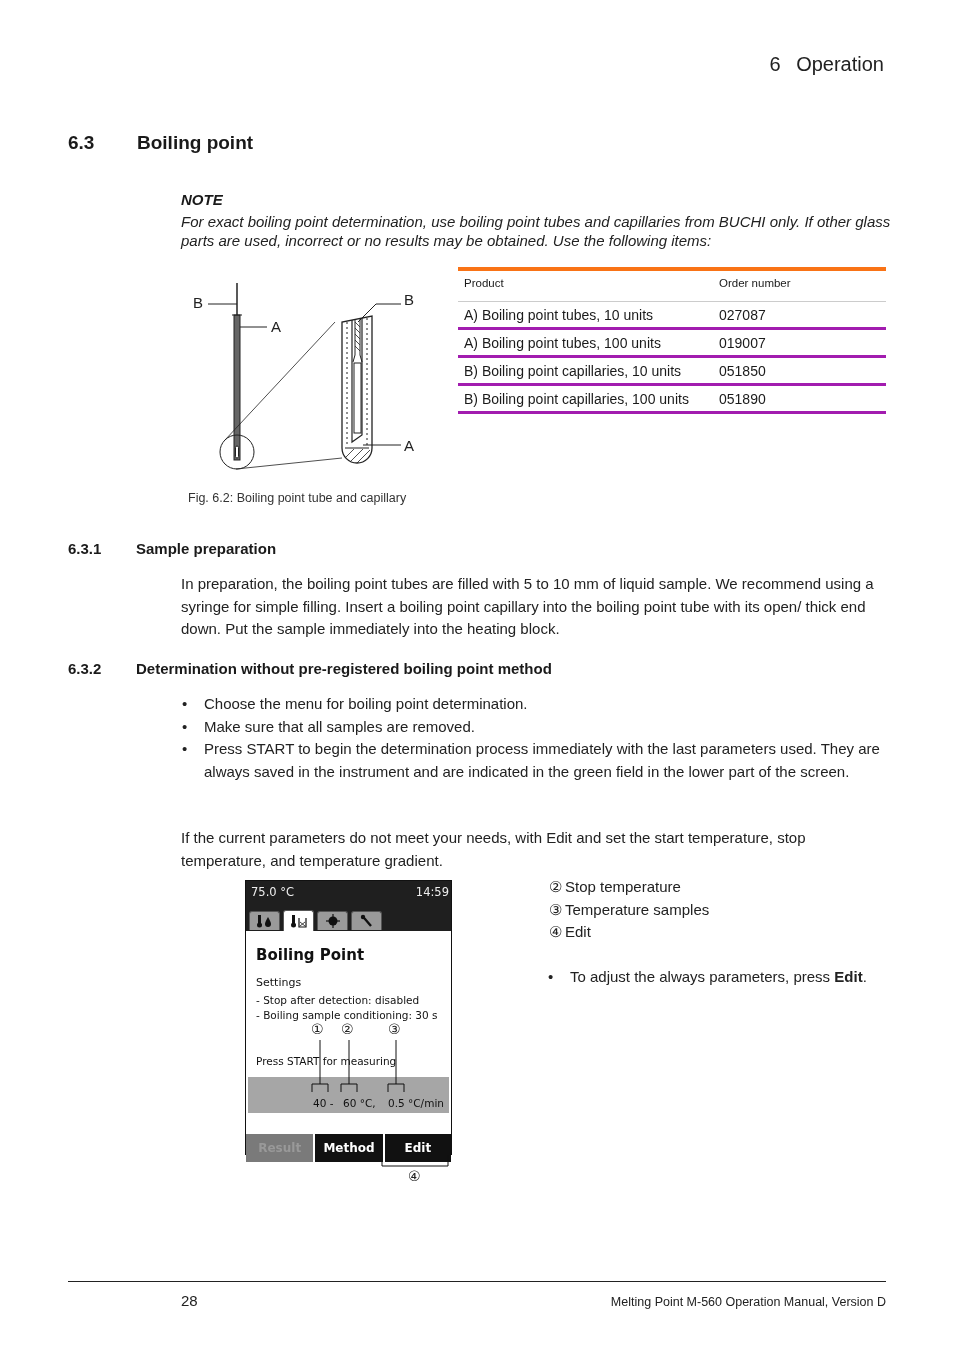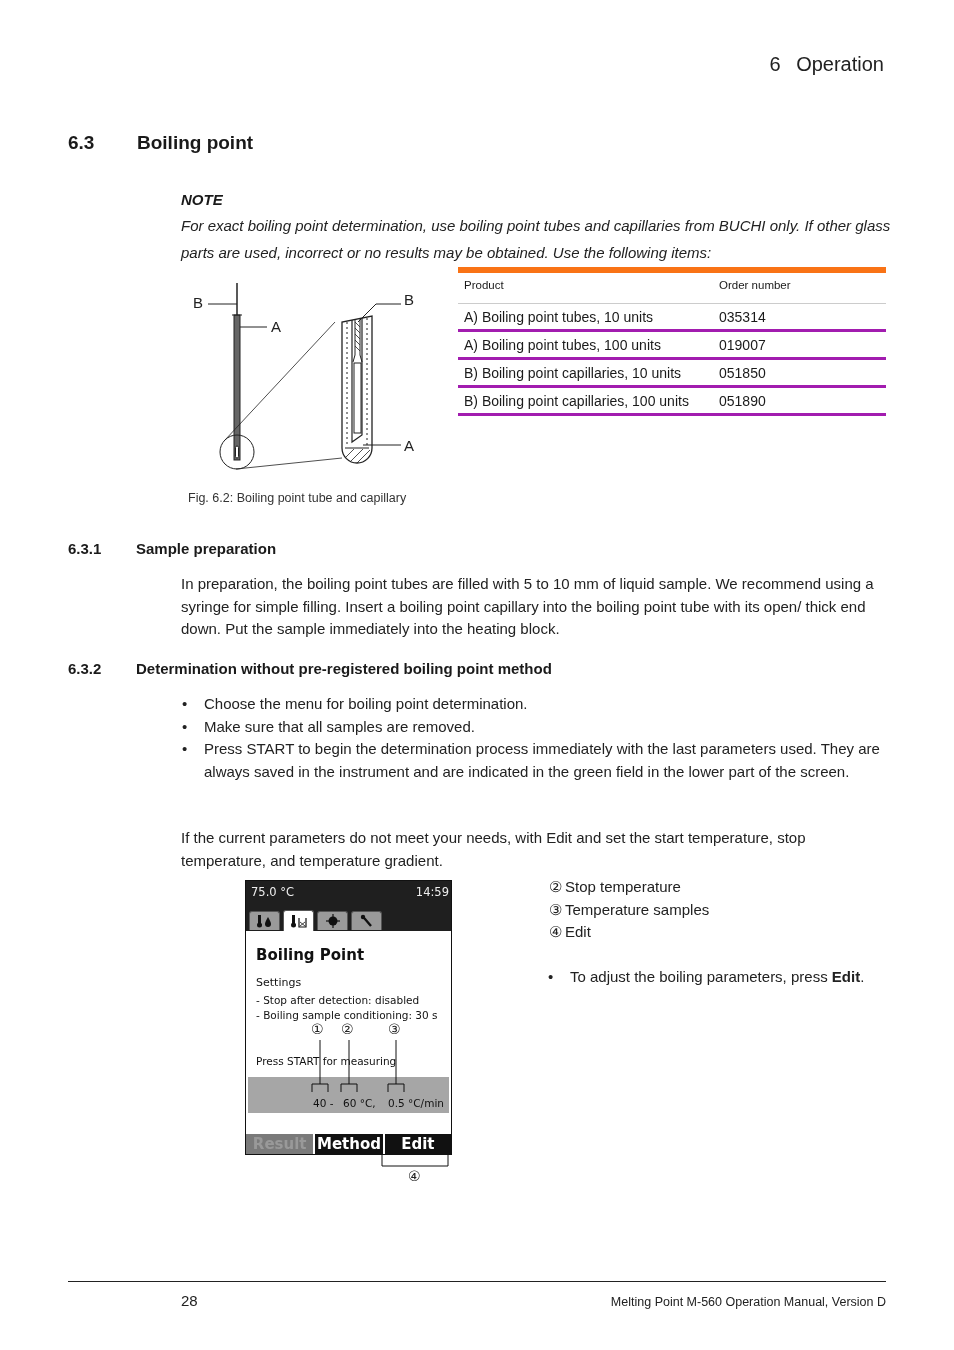--- a/index.html
+++ b/index.html
@@ -3,49 +3,49 @@
 <meta charset="utf-8">
 <style>
   html, body { margin: 0; padding: 0; background: #fff; }
   body { width: 954px; height: 1350px; position: relative; font-family: "Liberation Sans", sans-serif; color: #1a1a1a; overflow: hidden; }
   .abs { position: absolute; }
   .hdr { right: 70px; top: 53px; font-size: 20px; color: #222; }
   .hdr .num { margin-right: 10px; }
   .h1 { left: 68px; top: 132px; font-size: 19px; font-weight: bold; }
   .h1 .num { display: inline-block; width: 69px; }
   .note-title { left: 181px; top: 191px; font-size: 15px; font-weight: bold; font-style: italic; }
-  .note-text { left: 181px; top: 212px; width: 710px; font-size: 15px; font-style: italic; line-height: 27px; color: #222; }
+  .note-text { left: 181px; top: 212px; width: 710px; font-size: 15px; font-style: italic; line-height: 19px; color: #222; }
   .h2 { left: 68px; font-size: 15px; font-weight: bold; }
   .h2 .num { display: inline-block; width: 68px; }
   .body-text { left: 181px; width: 710px; font-size: 15px; line-height: 22.5px; color: #222; }
   ul.bul { list-style: none; margin: 0; padding: 0; }
   ul.bul li { position: relative; padding-left: 23px; }
   ul.bul li::before { content: "•"; position: absolute; left: 1px; top: 0; }
   table.order { left: 458px; top: 267px; width: 428px; border-collapse: collapse; font-size: 14px; font-family: "Liberation Sans", sans-serif; }
-  table.order th { font-weight: normal; font-size: 11.5px; text-align: left; padding: 4px 6px 10px 6px; height: 16px; border-top: 6px solid #f97316; border-bottom: 1px solid #ccc; }
+  table.order th { font-weight: normal; font-size: 11.5px; text-align: left; padding: 4px 6px 10px 6px; height: 16px; border-top: 4px solid #f97316; border-bottom: 1px solid #ccc; }
   table.order td { padding: 3px 6px; height: 19px; border-bottom: 3px solid #a21caf; }
   table.order .c2 { width: 161px; }
   .caption { left: 188px; top: 491px; font-size: 12.5px; color: #333; }
   .fig-svg { left: 180px; top: 270px; }
   
   .device { left: 245px; top: 880px; width: 205px; height: 273px; border: 1px solid #111; background: #fff; font-family: "DejaVu Sans", sans-serif; }
   .dev-top { height: 50px; background: #1f1f1f; color: #fff; position: relative; }
   .dev-temp { position: absolute; left: 5px; top: 4px; font-size: 11.5px; color: #eee; }
   .dev-time { position: absolute; right: 2px; top: 4px; font-size: 11.5px; color: #eee; }
   .dev-tabs { position: absolute; left: 3px; top: 30px; display: flex; gap: 3px; }
   .dev-tab { width: 29px; height: 18px; background: #9a9a9a; border: 1px solid #555; border-bottom: none; border-radius: 3px 3px 0 0; display: flex; align-items: center; justify-content: center; font-size: 11px; color: #111; }
   .dev-tab.active { background: #fff; height: 20px; margin-top: -1px; }
   .dev-title { position: absolute; left: 10px; top: 65px; font-size: 15px; font-weight: bold; color: #111; }
   .dev-settings { position: absolute; left: 10px; top: 95px; font-size: 11px; color: #111; }
   .dev-line { position: absolute; left: 10px; font-size: 10.5px; color: #111; }
   .dev-press { position: absolute; left: 10px; top: 174px; font-size: 10.5px; color: #111; }
   .dev-green { position: absolute; left: 2px; top: 196px; width: 201px; height: 36px; background: #a6a6a6; }
   .dev-vals { position: absolute; top: 216px; font-size: 10.5px; color: #111; }
   .dev-btns { position: absolute; left: 0; bottom: 0; width: 205px; height: 20px; display: flex; }
-  .dev-btn { height: 20px; display: flex; align-items: center; justify-content: center; font-size: 15px; font-weight: bold; color: #fff; background: #111; }
+  .dev-btn { height: 28px; display: flex; align-items: center; justify-content: center; font-size: 12px; font-weight: bold; color: #fff; background: #111; }
   .dev-btn.disabled { background: #7a7a7a; color: #999; }
   .callout { font-family: "DejaVu Sans", sans-serif; font-size: 14px; color: #222; }
   .legend { left: 549px; top: 876px; font-size: 15px; line-height: 22.5px; color: #222; }
   .legend .circ { display: inline-block; width: 16px; }
   .footer-line { left: 68px; top: 1281px; width: 818px; height: 1px; background: #222; }
   .footer-page { left: 181px; top: 1292px; font-size: 15px; color: #222; }
   .footer-title { right: 68px; top: 1295px; font-size: 12.5px; color: #222; }
 </style>
 </head>
 <body>
@@ -113,21 +113,21 @@
 <table class="abs order">
   <thead>
     <tr>
       <th>Product</th>
       <th class="c2">Order number</th>
     </tr>
   </thead>
   <tbody>
     <tr>
       <td>A) Boiling point tubes, 10 units</td>
-      <td>035314</td>
+      <td>027087</td>
     </tr>
     <tr>
       <td>A) Boiling point tubes, 100 units</td>
       <td>019007</td>
     </tr>
     <tr>
       <td>B) Boiling point capillaries, 10 units</td>
       <td>051850</td>
     </tr>
     <tr>
@@ -218,19 +218,19 @@
 <span class="abs callout" style="left:341px;top:1021px;">②</span>
 <span class="abs callout" style="left:388px;top:1021px;">③</span>
 <span class="abs callout" style="left:408px;top:1168px;">④</span>
 
 <div class="abs legend">
   <div><span class="circ">②</span><span>Stop temperature</span></div>
   <div><span class="circ">③</span><span>Temperature samples</span></div>
   <div><span class="circ">④</span><span>Edit</span></div>
   <div style="height:22.5px;"></div>
   <ul class="bul" style="margin-left:-2px;">
-    <li><span>To adjust the boiling parameters, press </span><b>Edit</b><span>.</span></li>
+    <li><span>To adjust the always parameters, press </span><b>Edit</b><span>.</span></li>
   </ul>
 </div>
 
 <div class="abs footer-line"></div>
 <div class="abs footer-page">28</div>
 <div class="abs footer-title">Melting Point M-560 Operation Manual, Version D</div>
 
 </body></html>

